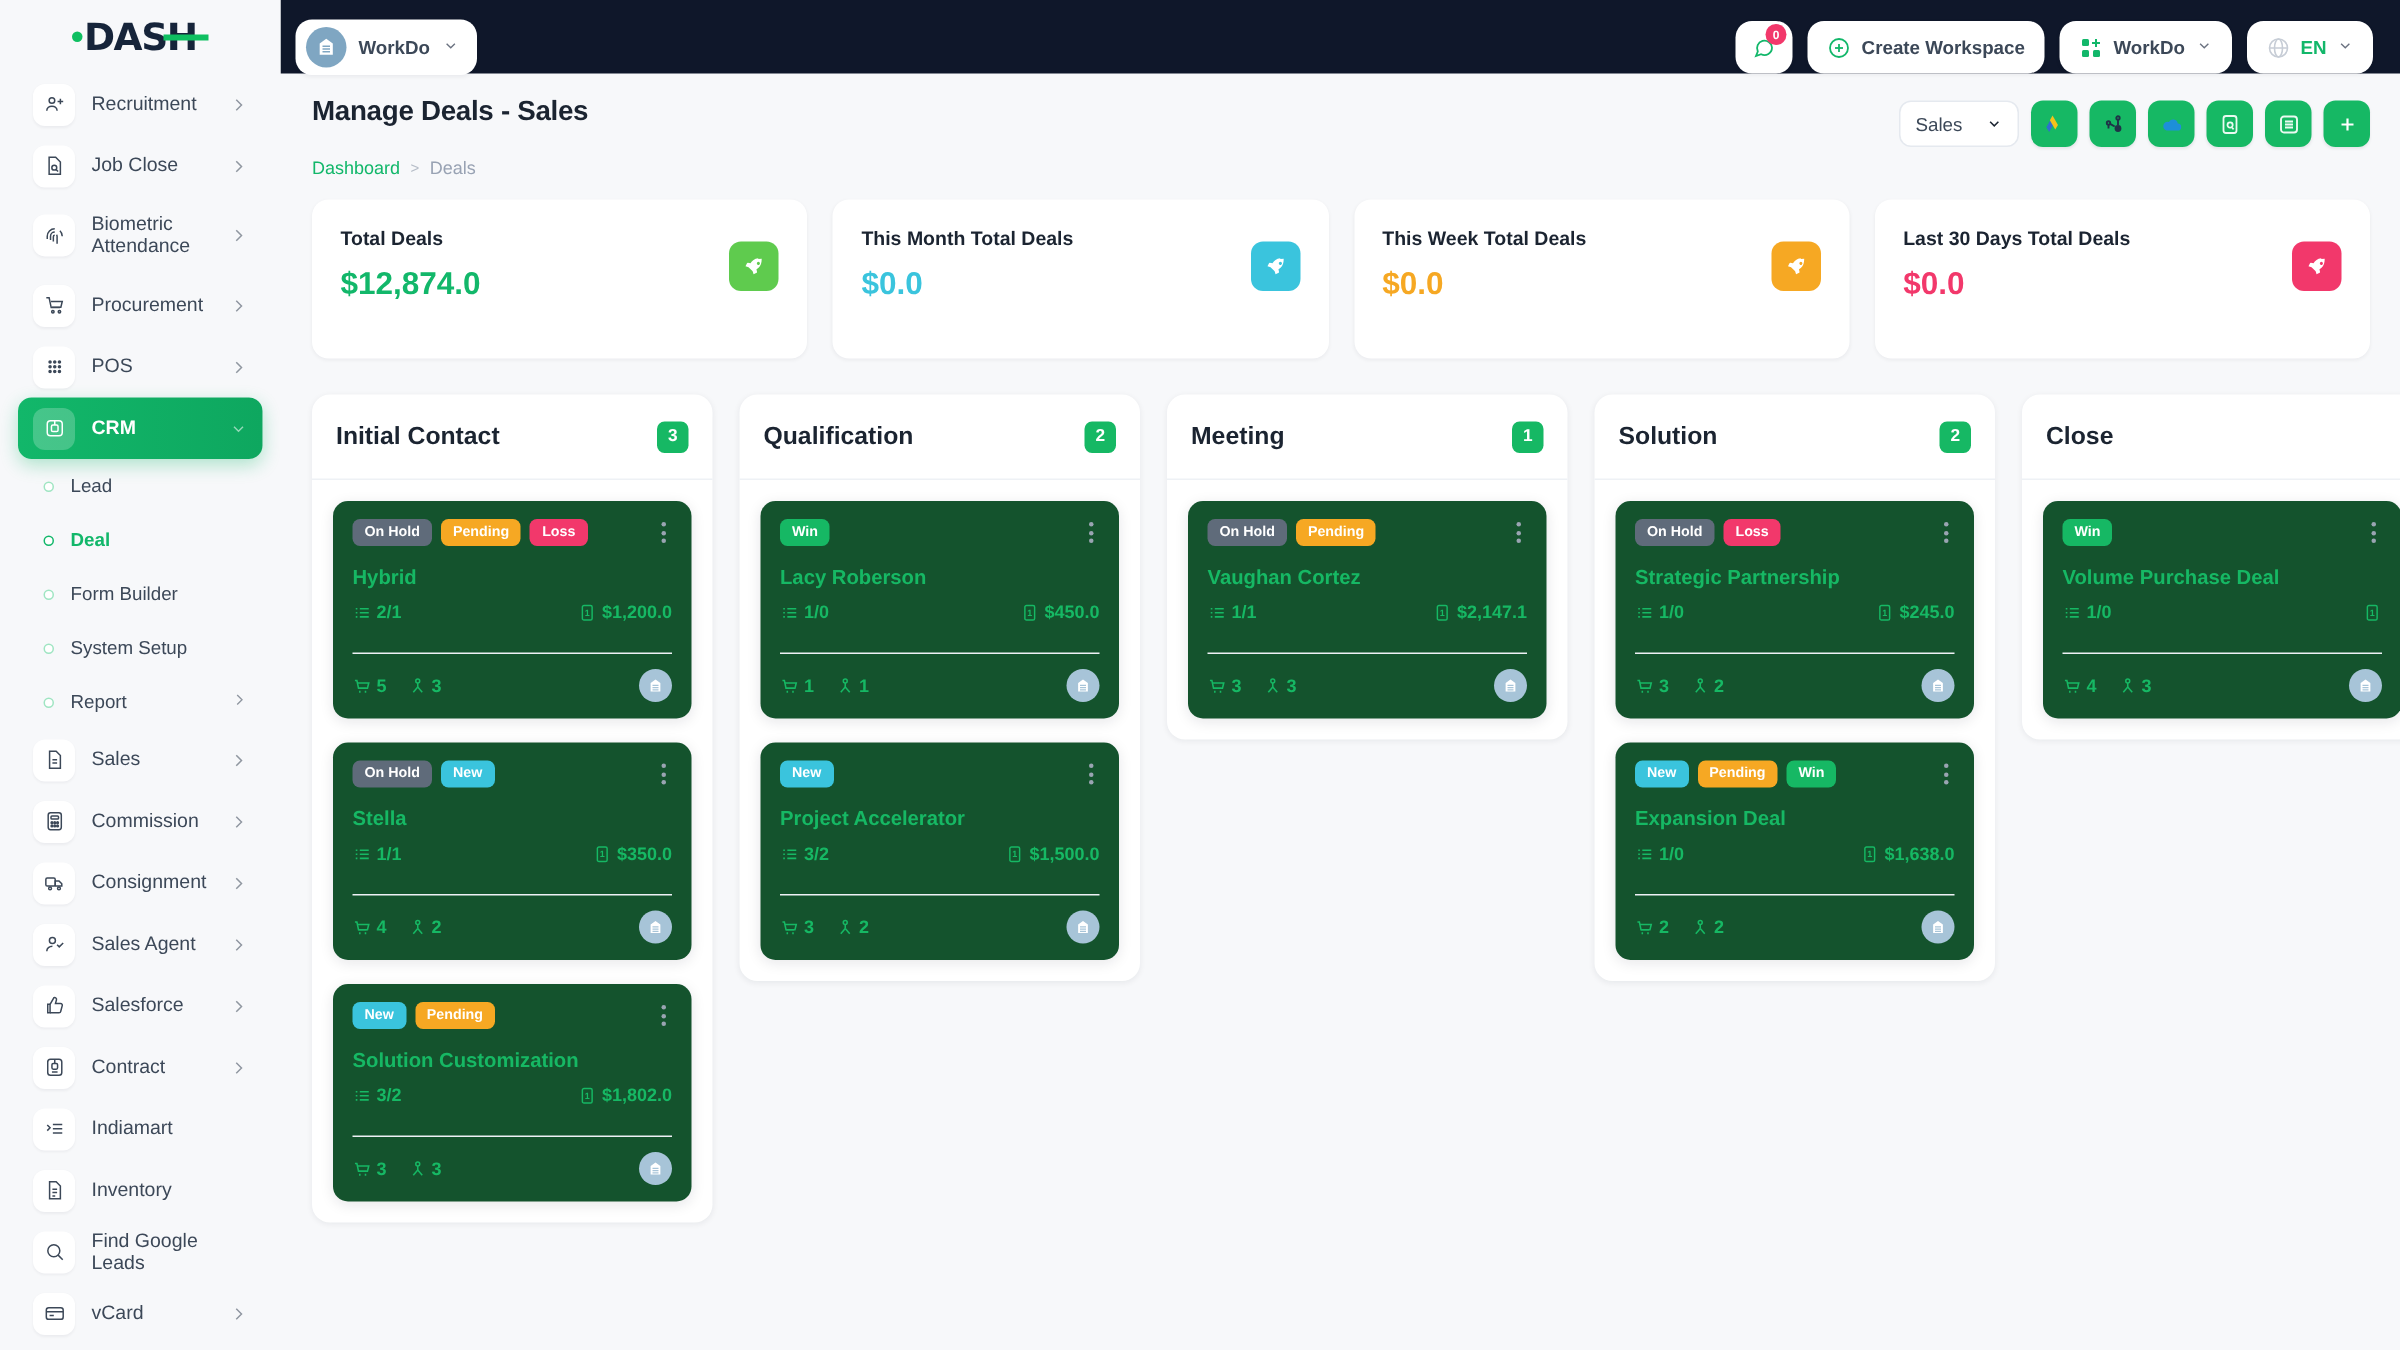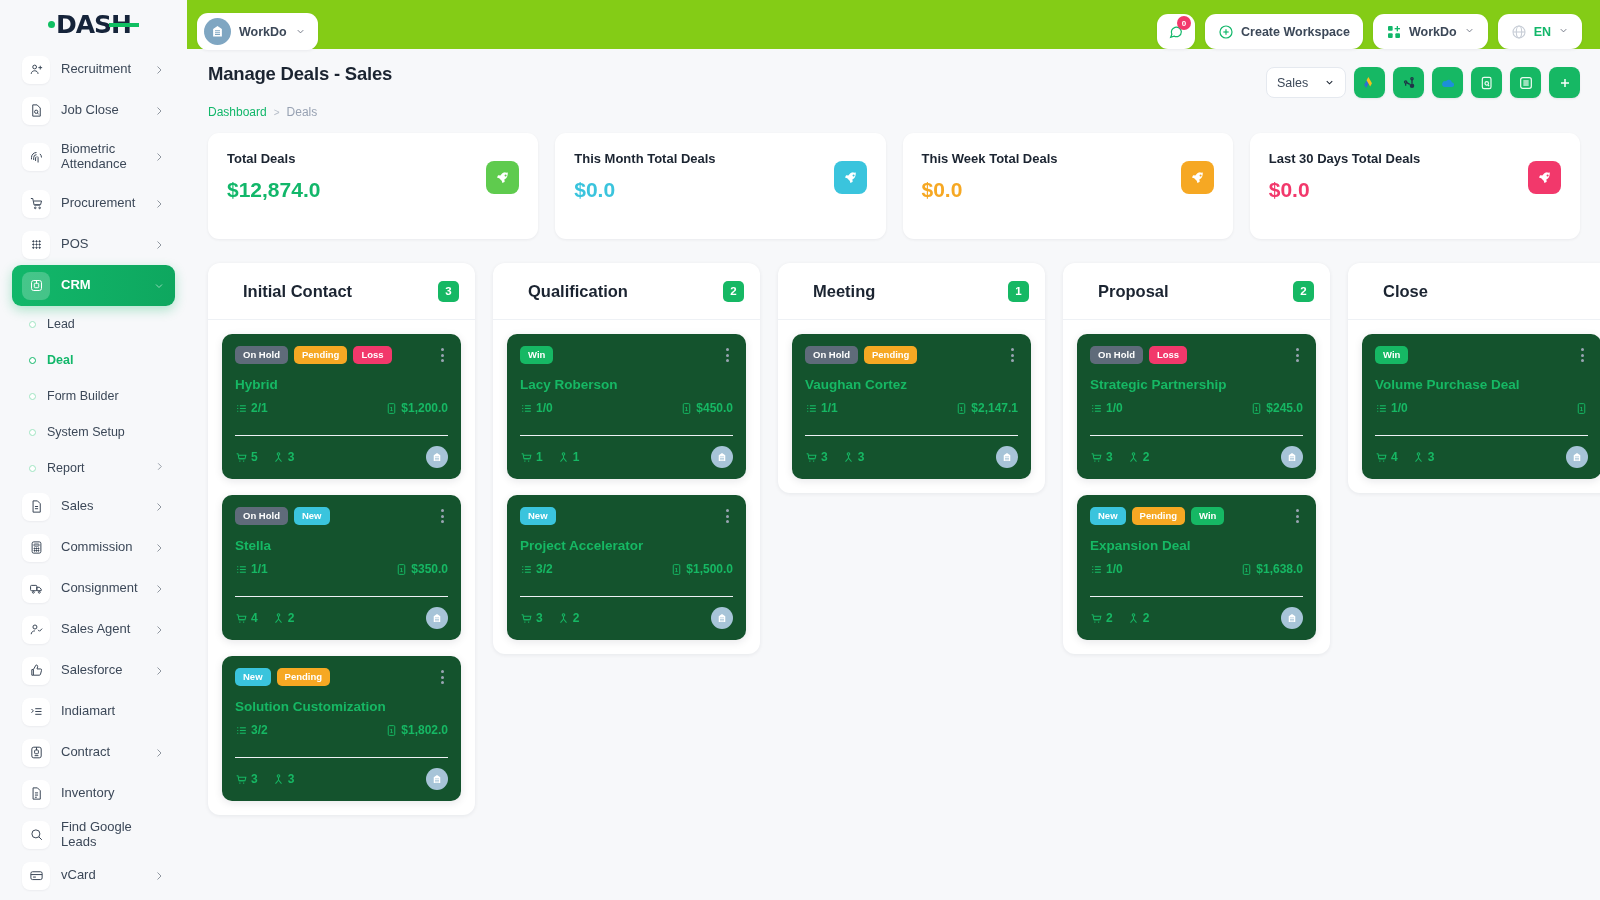--- a/index.html
+++ b/index.html
@@ -71,21 +71,21 @@
   .sub-item.on { color: #12b76a; font-weight: 600; }
   .sub-item.on .bullet { border-color: #12b76a; }
   .sub-item .lbl { flex: 1; }
   .sub-item .chev svg { width: 11px; height: 11px; stroke: #3c4858; fill: none; stroke-width: 2; opacity: .55; }
 
   
   .main { flex: 1; height: 900px; position: relative; overflow: hidden; }
 
   .topbar {
     height: 49px; display: flex; align-items: center; padding: 14px 18px 0 10px;
-    background: #84cc16;
+    background: #0f172a;
   }
   .ws-pill {
     display: flex; align-items: center; gap: 8px;
     background: #fff; border-radius: 11px; padding: 5px 12px 5px 7px;
     box-shadow: 0 1px 3px rgba(16,24,40,.06); cursor: pointer;
   }
   .ws-avatar {
     width: 27px; height: 27px; border-radius: 50%;
     background: #7fa6c2; display:flex; align-items:center; justify-content:center;
   }
@@ -160,21 +160,21 @@
   .col {
     flex: 0 0 267px; width: 267px;
     background: #fff; border-radius: 12px;
     box-shadow: 0 1px 4px rgba(16,24,40,.07);
     padding-bottom: 14px;
   }
   .col-head {
     display: flex; align-items: center; height: 57px;
     padding: 0 16px; border-bottom: 1px solid #eef1f5;
   }
-  .col-head .ttl { font-size: 16.5px; font-weight: 700; color: #1b2431; margin-left: 19px; }
+  .col-head .ttl { font-size: 16.5px; font-weight: 700; color: #1b2431; }
   .col-head .cnt {
     margin-left: auto; background: #16b864; color: #fff;
     font-size: 11.5px; font-weight: 600; border-radius: 5px;
     min-width: 21px; height: 21px; display: flex; align-items: center; justify-content: center;
     padding: 0 6px;
   }
   .cards { padding: 14px 14px 0 14px; display: flex; flex-direction: column; gap: 16px; }
   .card {
     background: #14532d; border-radius: 10px; padding: 11px 13px 11px 13px;
     box-shadow: 0 2px 9px rgba(16,24,40,.10);
@@ -402,41 +402,41 @@
             </svg>
           </span>
           <span class="lbl">Salesforce</span>
           <span class="chev"><svg viewBox="0 0 24 24">
               <polyline points="9 5 16 12 9 19"></polyline>
             </svg></span>
         </div>
         <div class="nav-item">
           <span class="ic">
             <svg viewBox="0 0 24 24">
+              <rect x="4.5" y="3.5" width="15" height="17" rx="3"></rect>
+              <rect x="9" y="8" width="6" height="6" rx="1.4"></rect>
+              <line x1="12" y1="3.5" x2="12" y2="8"></line>
+              <line x1="9" y1="17" x2="15" y2="17"></line>
+            </svg>
+          </span>
+          <span class="lbl">Contract</span>
+          <span class="chev"><svg viewBox="0 0 24 24">
+              <polyline points="9 5 16 12 9 19"></polyline>
+            </svg></span>
+        </div>
+        <div class="nav-item">
+          <span class="ic">
+            <svg viewBox="0 0 24 24">
               <polyline points="4 8 7 11 4 14"></polyline>
               <line x1="10" y1="7.5" x2="20" y2="7.5"></line>
               <line x1="10" y1="12" x2="20" y2="12"></line>
               <line x1="10" y1="16.5" x2="20" y2="16.5"></line>
             </svg>
           </span>
           <span class="lbl">Indiamart</span>
-        </div>
-        <div class="nav-item">
-          <span class="ic">
-            <svg viewBox="0 0 24 24">
-              <rect x="4.5" y="3.5" width="15" height="17" rx="3"></rect>
-              <rect x="9" y="8" width="6" height="6" rx="1.4"></rect>
-              <line x1="12" y1="3.5" x2="12" y2="8"></line>
-              <line x1="9" y1="17" x2="15" y2="17"></line>
-            </svg>
-          </span>
-          <span class="lbl">Contract</span>
-          <span class="chev"><svg viewBox="0 0 24 24">
-              <polyline points="9 5 16 12 9 19"></polyline>
-            </svg></span>
         </div>
         <div class="nav-item">
           <span class="ic">
             <svg viewBox="0 0 24 24">
               <path d="M6.5 3h7l4.5 4.5V21h-11.5z"></path>
               <line x1="9.5" y1="11" x2="14.5" y2="11"></line>
               <line x1="9.5" y1="14.5" x2="14.5" y2="14.5"></line>
               <line x1="9.5" y1="18" x2="12.5" y2="18"></line>
             </svg>
           </span>
@@ -988,21 +988,21 @@
                   <svg viewBox="0 0 24 24">
                     <path d="M12 4 5.5 8.6V20h13V8.6L12 4Zm-4 7h8v1.5H8V11Zm0 3h8v1.5H8V14Zm0 3h8v1.5H8V17Z" fill="#fff"></path>
                   </svg>
                 </span>
               </div>
             </div>
           </div>
         </div>
         <div class="col">
           <div class="col-head">
-            <span class="ttl">Proposal</span>
+            <span class="ttl">Solution</span>
             <span class="cnt">2</span>
           </div>
           <div class="cards">
             <div class="card">
               <div class="card-top">
                 <span class="tag onhold">On Hold</span>
                 <span class="tag loss">Loss</span>
                 <span class="kebab">
                   <i></i>
                   <i></i>

